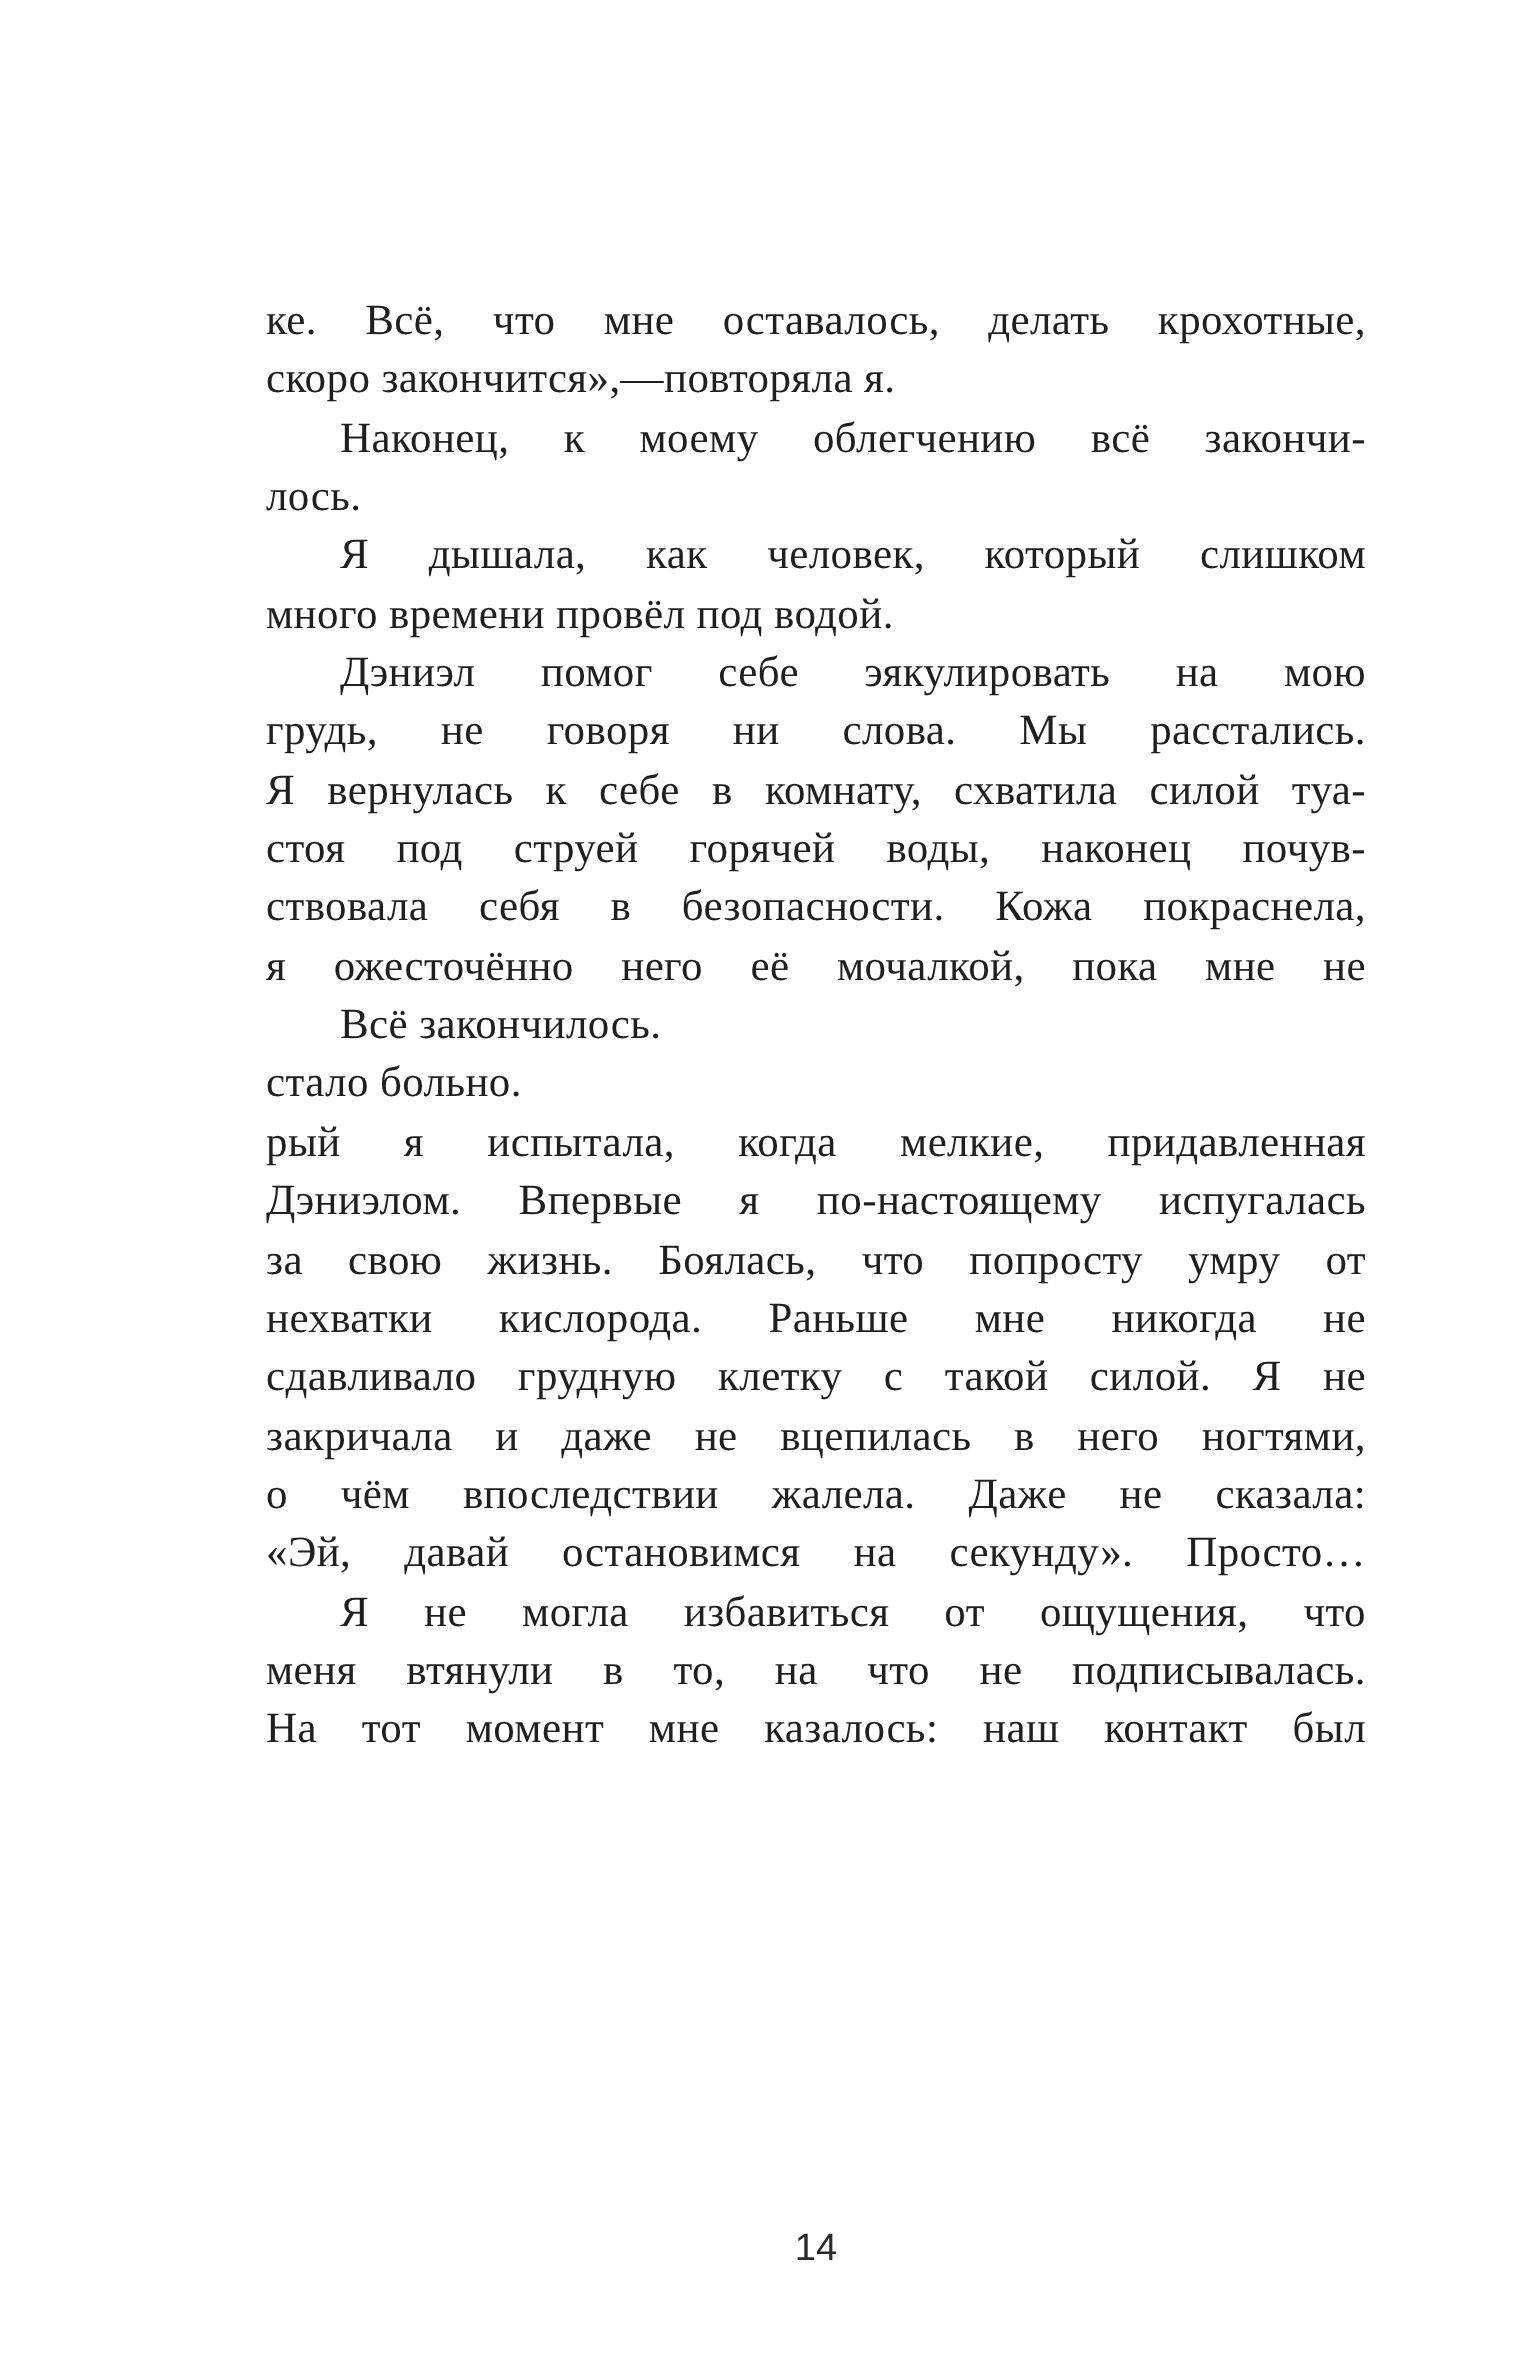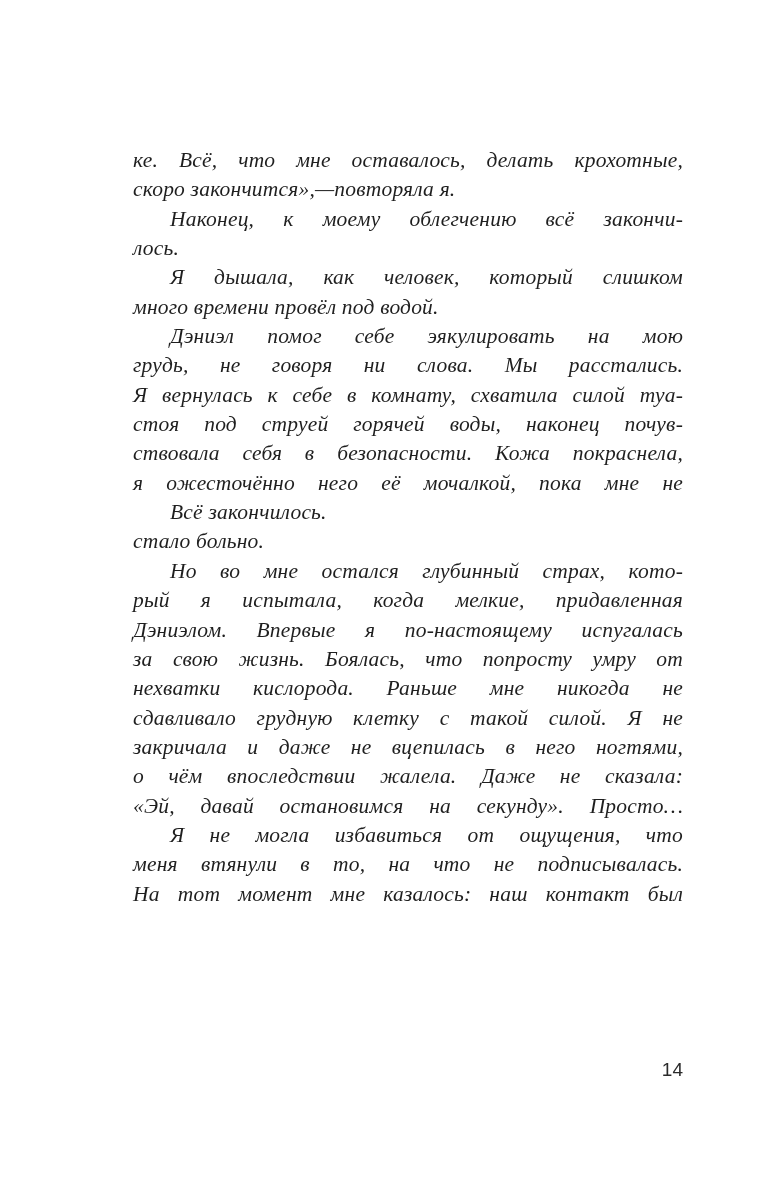--- a/index.html
+++ b/index.html
@@ -18,39 +18,38 @@
   }
   .text-block {
     position: absolute;
     left: 133px;
     top: 146px;
     width: 550px;
     font-size: 21.5px;
     line-height: 29.35px;
     color: #1f1f1f;
     letter-spacing: 0.2px;
-    font-style: italic;
   }
   .line {
     text-align: justify;
     text-align-last: left;
     white-space: normal;
   }
   .line.just {
     text-align-last: justify;
   }
   .line.indent {
     text-indent: 37px;
   }
   .folio {
     position: absolute;
     left: 133px;
-    top: 1059px;
+    top: 1114px;
     width: 550px;
-    text-align: right;
+    text-align: center;
     font-family: "Liberation Sans", "DejaVu Sans", sans-serif;
     font-size: 19px;
     color: #2a2a2a;
   }
 </style>
 </head>
 <body>
 
 <div class="page">
   <main class="text-block" id="text-block">
@@ -61,21 +60,20 @@
       <div class="line indent just">Я дышала, как человек, который слишком</div>
       <div class="line">много времени провёл под водой.</div>
       <div class="line indent just">Дэниэл помог себе эякулировать на мою</div>
       <div class="line just">грудь, не говоря ни слова. Мы расстались.</div>
       <div class="line just">Я вернулась к себе в комнату, схватила силой туа-</div>
       <div class="line just">стоя под струей горячей воды, наконец почув-</div>
       <div class="line just">ствовала себя в безопасности. Кожа покраснела,</div>
       <div class="line just">я ожесточённо него её мочалкой, пока мне не</div>
       <div class="line indent">Всё закончилось.</div>
       <div class="line">стало больно.</div>
-      <div class="line indent just">Но во мне остался глубинный страх, кото-</div>
       <div class="line just">рый я испытала, когда мелкие, придавленная</div>
       <div class="line just">Дэниэлом. Впервые я по-настоящему испугалась</div>
       <div class="line just">за свою жизнь. Боялась, что попросту умру от</div>
       <div class="line just">нехватки кислорода. Раньше мне никогда не</div>
       <div class="line just">сдавливало грудную клетку с такой силой. Я не</div>
       <div class="line just">закричала и даже не вцепилась в него ногтями,</div>
       <div class="line just">о чём впоследствии жалела. Даже не сказала:</div>
       <div class="line just">«Эй, давай остановимся на секунду». Просто…</div>
       <div class="line indent just">Я не могла избавиться от ощущения, что</div>
       <div class="line just">меня втянули в то, на что не подписывалась.</div>

